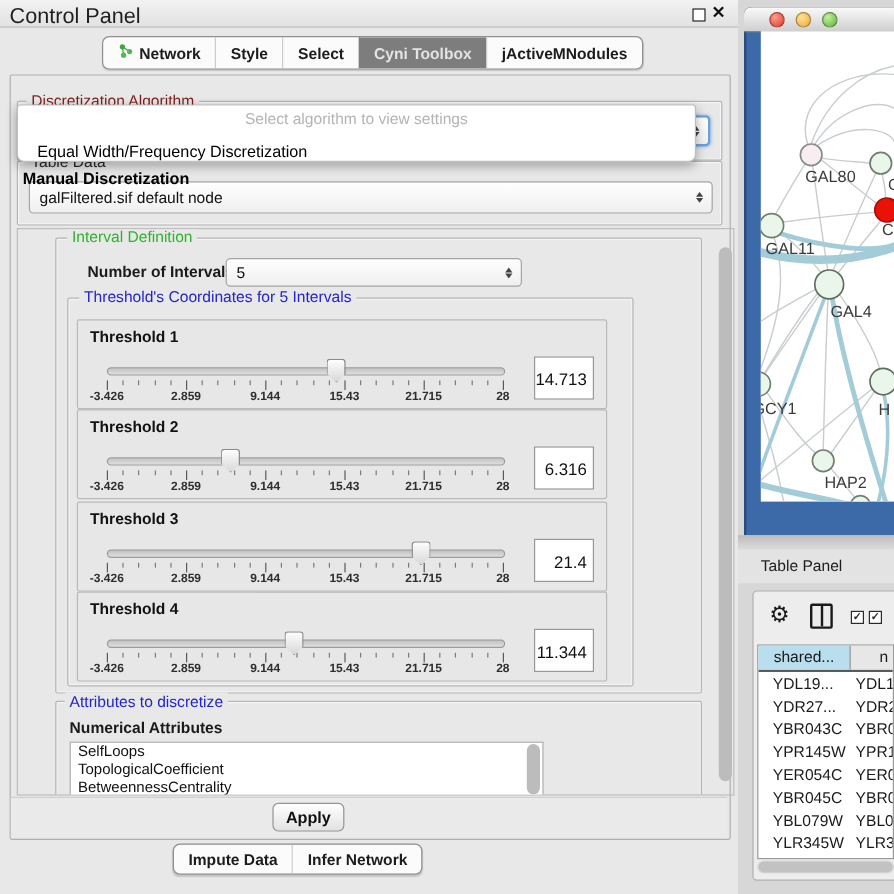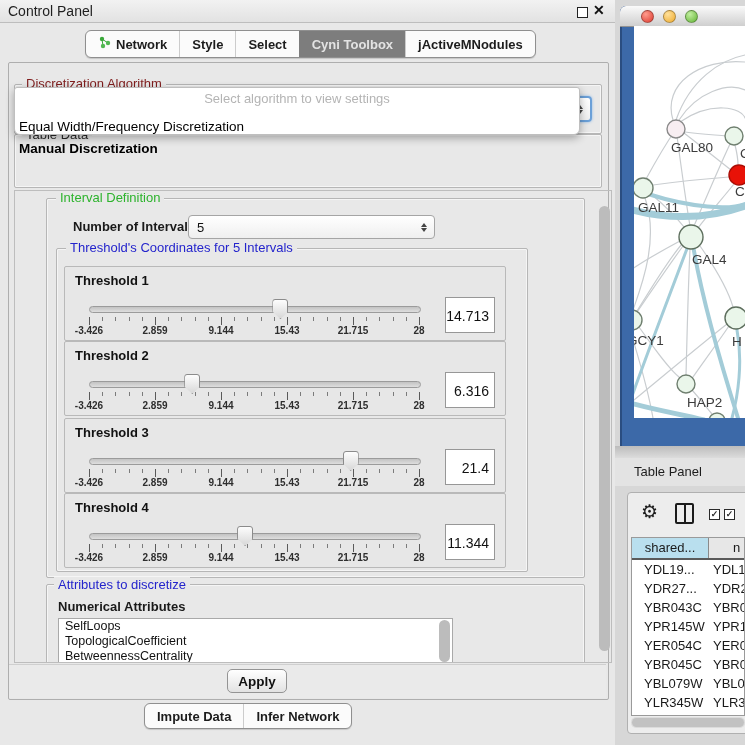--- a/index.html
+++ b/index.html
@@ -3,21 +3,21 @@
 <meta charset="utf-8">
 <style>
   html,body{margin:0;padding:0;background:#dedede;font-family:"Liberation Sans",sans-serif;}
   #stage{position:relative;width:745px;height:745px;background:#d7d7d7;overflow:hidden;
          font-family:"Liberation Sans",sans-serif;color:#1a1a1a;}
   .abs{position:absolute;}
   
   #cp{left:0;top:0;width:615px;height:745px;background:#e8e8e8;}
   #cp-titlebar{left:0;top:0;width:615px;height:22px;background:linear-gradient(#f2f2f2,#e2e2e2);
                border-bottom:1px solid #bdbdbd;}
-  #cp-title{left:8px;top:3px;font-size:14px;color:#1f1f1f;}
+  #cp-title{left:8px;top:3px;font-size:18px;color:#1f1f1f;}
   .float-icon{left:577px;top:7px;width:9px;height:9px;border:1.5px solid #222;background:#fff;}
   .close-icon{left:593px;top:2px;font-size:14px;font-weight:bold;color:#111;}
   
   .tabbar{display:flex;border:1px solid #8f8f8f;border-radius:6px;overflow:hidden;background:#fbfbfb;
           box-shadow:0 1px 1px rgba(0,0,0,.15);}
   .tab{display:flex;align-items:center;justify-content:center;gap:5px;font-size:13px;font-weight:bold;
        color:#1c1c1c;padding:0 12px;border-left:1px solid #cccccc;white-space:nowrap;cursor:default;}
   .tab:first-child{border-left:none;}
   .tab.sel{background:#7d7d7d;color:#e3e3e3;border-left-color:#7d7d7d;}
   
@@ -145,26 +145,33 @@
     <span class="stepper">
         <span class="arr up"></span>
         <span class="arr dn"></span>
       </span>
   </div>
 
   <div id="algo-popup" class="abs">
     <div class="hint">Select algorithm to view settings</div>
     <div id="popup-options">
         <div class="popup-opt" style="top: 17px; font-weight: bold; margin-top: 36px;">Manual Discretization</div>
-        <div class="popup-opt" style="top: 30.5px; font-weight: normal;">Equal Width/Frequency Discretization</div>
+        <div class="popup-opt" style="top: 30.5px; font-weight: normal; margin-left: 12px;">Equal Width/Frequency Discretization</div>
       </div>
   </div>
 
   <div class="abs tbox" style="left:14px;top:134px;width:586px;height:52px;"></div>
   <div class="abs tbox-title t-dark" style="left:22px;top:127px;">Table Data</div>
+  <div class="abs combo" style="left:24px;top:151px;width:568px;height:25px;">
+    <span class="combo-text">galFiltered.sif default node</span>
+    <span class="stepper">
+        <span class="arr up"></span>
+        <span class="arr dn"></span>
+      </span>
+  </div>
 
   <div class="abs" id="scrollpanel" style="left:14px;top:190px;width:598px;height:473px;border:1px solid #bdbdbd;overflow:hidden;box-sizing:border-box;">
 
     <div class="abs tbox" style="left:31px;top:7px;width:537px;height:378px;"></div>
     <div class="abs tbox-title t-green" style="left:41px;top:-1px;">Interval Definition</div>
 
     <div class="abs" style="left:58px;top:28px;font-size:13px;font-weight:bold;">Number of Intervals</div>
     <div class="abs combo" style="left:173px;top:24px;width:245px;height:22px;">
       <span class="combo-text">5</span>
       <span class="stepper">

